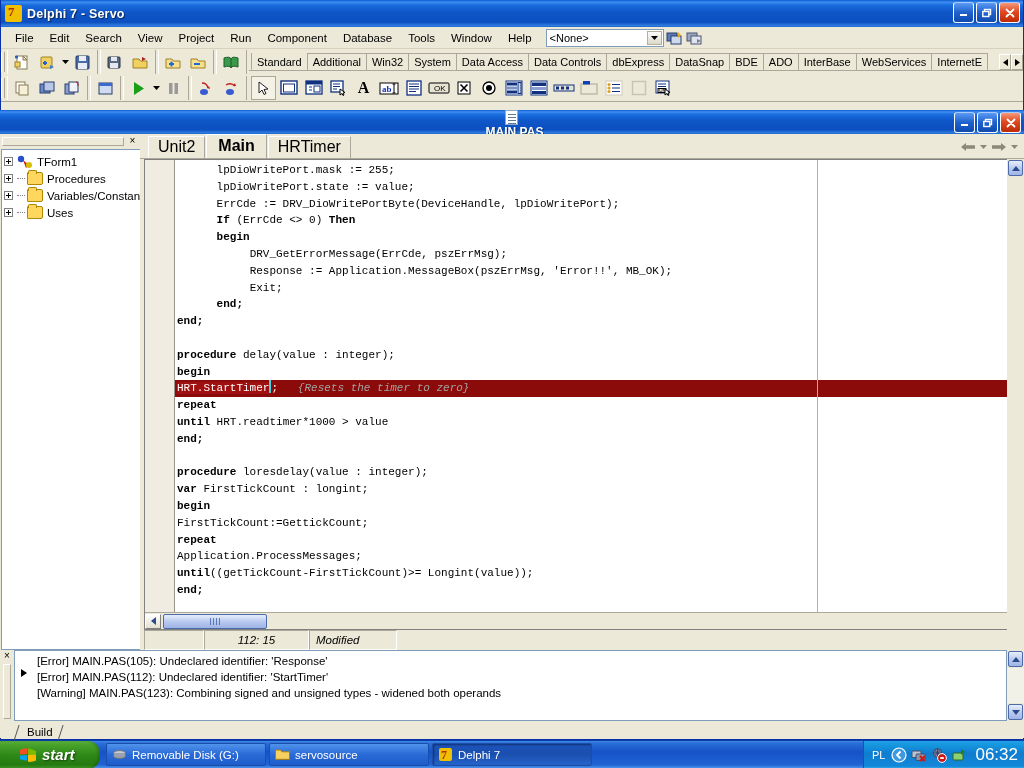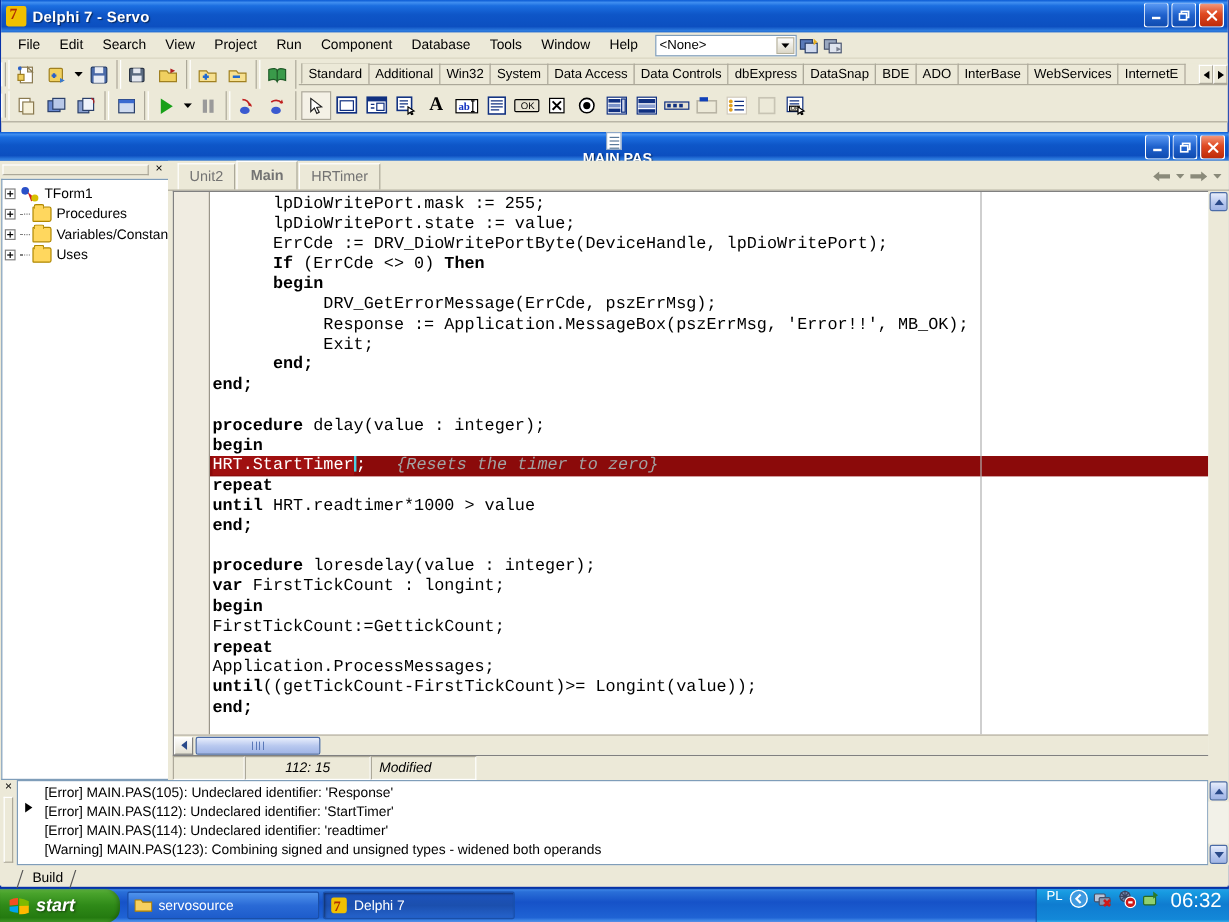--- a/index.html
+++ b/index.html
@@ -199,23 +199,23 @@
   }
   .ticon-form { width:16px; height:14px; margin-right:4px; flex:none; position:relative; }
 
   
   .editorcol { flex: 1; display: flex; flex-direction: column; min-width: 0; }
   .ed-tabs {
     height: 24px; display: flex; align-items: flex-end;
     background: #ece9d8; padding-left: 8px; position: relative;
   }
   .ed-tab {
-    font-size: 12px; padding: 3px 9px 4px; line-height: 14px;
+    font-size: 16px; padding: 3px 9px 4px; line-height: 14px;
     border: 1px solid #aca899; border-bottom: none;
-    background: #ece9d8; margin-right: 1px; color: #737373;
+    background: #ece9d8; margin-right: 1px; color: #000000;
     border-top-color:#fff; border-left-color:#fff;
   }
   .ed-tab.active { padding: 4px 11px 5px; background: #ece9d8; border-color:#fff #aca899 #ece9d8 #fff;font-weight:bold; }
   .ed-navs { margin-left:auto; display:flex; align-items:center; padding-right:4px; height:22px; }
   .navbtn { width:20px;height:20px;display:flex;align-items:center;justify-content:center; }
   .navcar { width:11px;height:20px;display:flex;align-items:center;justify-content:center; }
 
   .ed-area { flex: 1; display: flex; min-height: 0; position: relative;
              border-top: 1px solid #aca899; }
   .ed-inner { flex:1; display:flex; flex-direction:column; min-width:0;
@@ -246,21 +246,21 @@
     display:flex;align-items:center;justify-content:center;
   }
 
   
   .gutter { width: 30px; background: #f0ece1; flex: none;
             border-right: 1px solid #9a968a; }
   .codewrap { flex:1; display:flex; min-width:0; position:relative; overflow:hidden; }
   .code {
     flex: 1; position: relative; overflow: hidden;
     font-family: "Liberation Mono","DejaVu Sans Mono",monospace;
-    font-size: 14px; line-height: 16.8px;
+    font-size: 11px; line-height: 16.8px;
     padding-top: 2px; white-space: pre;
     background: #fff;
   }
   .cl { height: 16.8px; padding-left: 2px; }
   .cl.hl { background: #8b0a0a; color: #fff; }
   .kw { font-weight: bold; color: #000; }
   .cmt { font-style: italic; color: #a3a3a3; }
   .sel { background: #a01010; }
   .caret { display:inline-block; width:2px; height:13px; background:#4ad0e0;
            vertical-align:-2px; }
@@ -340,21 +340,21 @@
   .taskbar {
     position: absolute; left: 0; top: 740px; width: 1024px; height: 28px;
     background: linear-gradient(to bottom,#3f88e8 0%,#2a6fd8 8%,#1652c8 40%,#1f63d4 88%,#4a93ec 100%);
     display: flex; align-items: center;
     border-top: 1px solid #093ea8;
   }
   .startbtn {
     width: 100px; height: 28px; flex:none;
     background: linear-gradient(to bottom,#5fb63f 0%,#49a32c 12%,#2f8a18 48%,#247a10 85%,#46a02a 100%);
     border-radius: 0 12px 12px 0;
-    display: flex; align-items: center; padding-left: 7px;
+    display: flex; align-items: center; padding-left: 19px;
     box-shadow: inset -2px 0 3px rgba(0,0,0,.2);
   }
   .startbtn .flag { width:18px;height:18px;margin-right:5px;flex:none; }
   .startbtn .slabel {
     color:#fff; font: italic bold 15px "Liberation Sans", sans-serif;
     text-shadow: 1px 1px 2px rgba(0,0,0,.5);
   }
   .tasks { display: flex; align-items: center; margin-left: 6px; gap: 3px; flex:1; min-width:0; }
   .task {
     width: 160px; height: 23px; flex:none;
@@ -363,21 +363,21 @@
     display:flex;align-items:center;padding-left:5px;
     color:#fff; font-size: 11.5px; overflow:hidden;
   }
   .task.active {
     background: linear-gradient(to bottom,#1d53bc,#1b4fae 50%,#2563cc);
     box-shadow: inset 1px 1px 2px rgba(0,0,0,.4);
   }
   .task .tico { width:15px;height:15px;margin-right:5px;flex:none; }
   .task .tlbl { white-space:nowrap;overflow:hidden;text-overflow:ellipsis; }
   .tray {
-    height: 28px; flex:none; display:flex; gap:4px;
+    height: 28px; flex:none; display:flex; align-items:center; gap:4px;
     padding: 0 6px 0 8px;
     background: linear-gradient(to bottom,#22a0e8 0%,#179ae0 10%,#0f7cd0 45%,#1388d8 90%,#3fb8f0 100%);
     border-left: 1px solid #1056b0;
   }
   .tray .lang { color:#fff; font-size:11px; margin-right:2px; }
   .tray .clock { color:#fff; font-size: 17px; margin-left: 4px; }
   .trayico { width:16px;height:16px; }
 </style>
 </head>
 <body>
@@ -866,21 +866,20 @@
       <span class="msg-x">×</span>
       <span class="msg-vgrip"></span>
     </div>
     <div class="msg-list">
       <div class="msg-gutter">
         <span class="msg-arrow"></span>
       </div>
       <div class="msg-lines" id="msg-lines">
           <div class="mline">[Error] MAIN.PAS(105): Undeclared identifier: 'Response'</div>
           <div class="mline">[Error] MAIN.PAS(112): Undeclared identifier: 'StartTimer'</div>
-          <div class="mline">[Error] MAIN.PAS(114): Undeclared identifier: 'readtimer'</div>
           <div class="mline">[Warning] MAIN.PAS(123): Combining signed and unsigned types - widened both operands</div>
         </div>
     </div>
     <div class="msg-vsb">
       <span class="msg-sb-a">
         <svg width="8" height="5">
             <path d="M0 5 L8 5 L4 0 Z" fill="#2a4a8a"></path>
           </svg>
       </span>
       <span class="msg-sb-track"></span>
@@ -902,20 +901,29 @@
       <svg width="18" height="18" viewBox="0 0 18 18">
         <path d="M1 4 q4 -2 7 -1.6 l0 5.6 l-7 0.6 z" fill="#f25022"></path>
         <path d="M9 2.6 q4 0.4 8 2.4 l0 4.5 l-8 -0.3 z" fill="#7fba00"></path>
         <path d="M1 9.6 l7 -0.5 l0 5.5 q-3 0.2 -7 -1.4 z" fill="#00a4ef"></path>
         <path d="M9 9.1 l8 -0.3 l0 5.8 q-4 1.6 -8 1.2 z" fill="#ffb900"></path>
       </svg>
     </span>
     <span class="slabel">start</span>
   </div>
   <div class="tasks">
+    <div class="task">
+      <span class="tico">
+        <svg width="15" height="15">
+            <ellipse cx="7.5" cy="6" rx="6" ry="2.4" fill="#c8ccd4" stroke="#6a7280"></ellipse>
+            <path d="M1.5 6 v3 q0 2.4 6 2.4 t6 -2.4 v-3" fill="#9aa2b0" stroke="#6a7280"></path>
+          </svg>
+      </span>
+      <span class="tlbl">Removable Disk (G:)</span>
+    </div>
     <div class="task">
       <span class="tico">
         <svg width="15" height="14">
             <path d="M0.5 3 h5 l1.4 1.8 H14.5 v7.5 H0.5 z" fill="#f6d060" stroke="#b08000"></path>
           </svg>
       </span>
       <span class="tlbl">servosource</span>
     </div>
     <div class="task active">
       <span class="tico">

